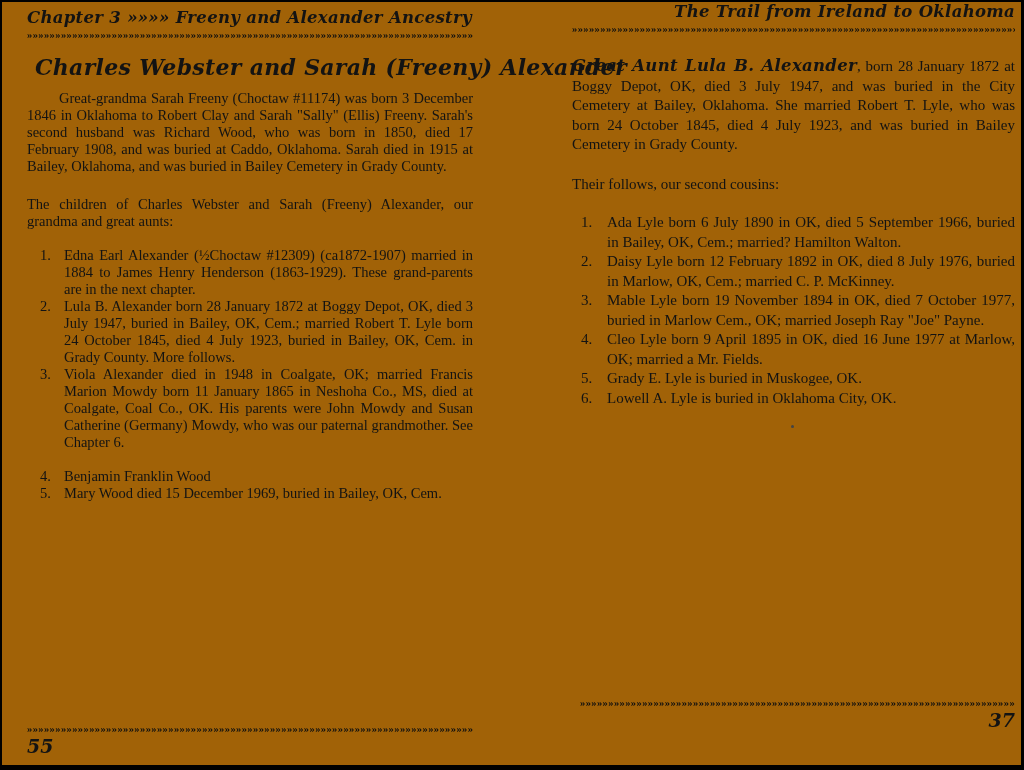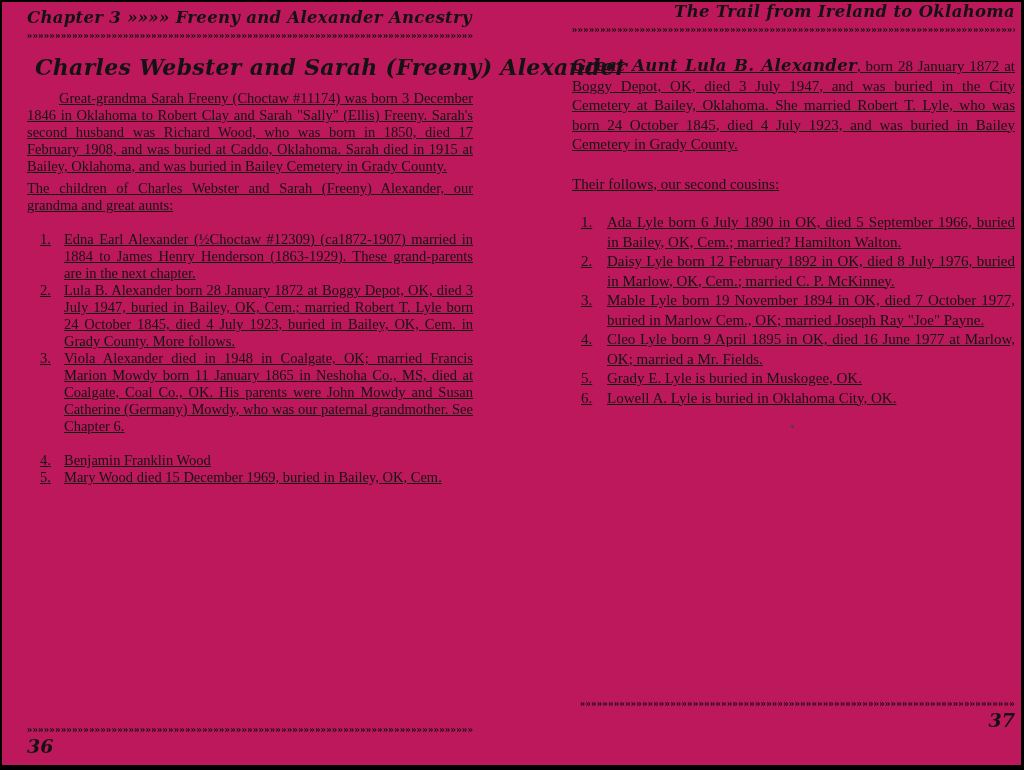--- a/index.html
+++ b/index.html
@@ -7,21 +7,21 @@
   body {
     background: #e8e8e4;
     font-family: "Liberation Serif", "DejaVu Serif", serif;
     color: #131313;
   }
   .scan {
     position: absolute;
     inset: 0;
     width: 1024px;
     height: 770px;
-    background: #be185d;
+    background: #a16207;
     border: solid #000;
     border-width: 2px 3px 5px 2px;
   }
   .column { position: absolute; }
   .col-left  { left: 25px;  top: 6px;  width: 446px; }
   .col-right { left: 570px; top: 0; width: 443px; }
 
   .script {
     font-family: "DejaVu Serif", "Liberation Serif", serif;
     font-style: italic;
@@ -42,26 +42,26 @@
     margin-top: 1px;
   }
 
   .section-title {
     font-size: 22px;
     line-height: 26px;
     margin: 14px 0 10px 8px;
     white-space: nowrap;
   }
 
-  .body-text { font-size: 14.5px; line-height: 17px; text-align: justify; text-decoration: underline; }
+  .body-text { font-size: 14.5px; line-height: 17px; text-align: justify; }
   .col-right .body-text { font-size: 15px; line-height: 19.5px; }
 
   .para { text-indent: 32px; }
   .intro { margin-top: 17px; }
-  .col-left  .intro { margin-top: 5px; }
+  .col-left  .intro { margin-top: 21px; }
   .col-right .intro { margin-top: 20px; }
 
   .list { margin-top: 17px; padding-left: 13px; }
   .col-right .list { margin-top: 19px; padding-left: 9px; }
   .list-item { display: flex; }
   .list-item .num { flex: 0 0 24px; }
   .col-right .list-item .num { flex: 0 0 26px; }
   .list-item .litext { flex: 1; text-align: justify; }
 
   .lead .script-inline { font-size: 16.5px; }
@@ -166,21 +166,21 @@
           <span class="litext">Lowell A. Lyle is buried in Oklahoma City, OK.</span>
         </div>
       </div>
     </div>
   </div>
 
   <div class="speck"></div>
 
   <div class="footer footer-left">
     <div class="rule">»»»»»»»»»»»»»»»»»»»»»»»»»»»»»»»»»»»»»»»»»»»»»»»»»»»»»»»»»»»»»»»»»»»»»»»»»»»»»»»»»»»»»»»»»»»»»»»»»»»»»»»»»»»»»»»»»»»»</div>
-    <div class="page-number">36</div>
+    <div class="page-number">55</div>
   </div>
 
   <div class="footer footer-right">
     <div class="rule">»»»»»»»»»»»»»»»»»»»»»»»»»»»»»»»»»»»»»»»»»»»»»»»»»»»»»»»»»»»»»»»»»»»»»»»»»»»»»»»»»»»»»»»»»»»»»»»»»»»»»»»»»»»»»»»»»»»»</div>
     <div class="page-number">37</div>
   </div>
 
 </div>
 
 </body></html>

